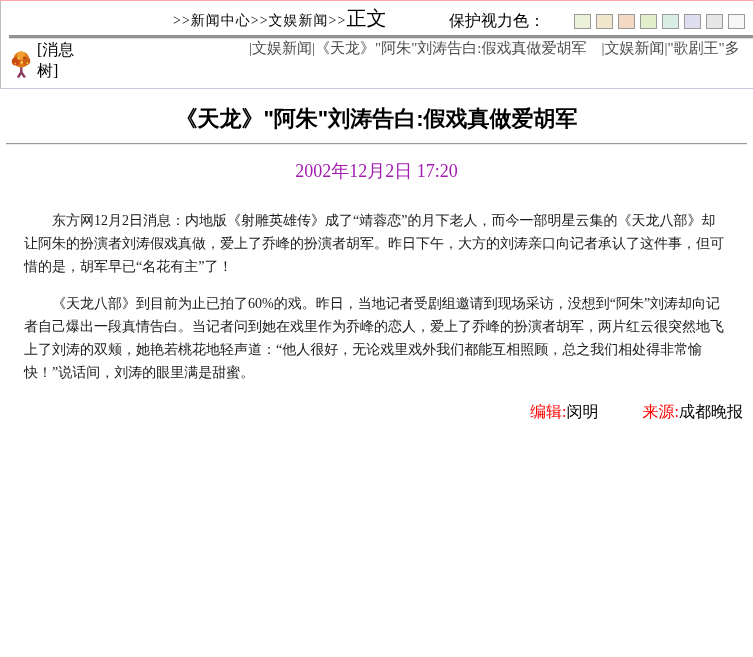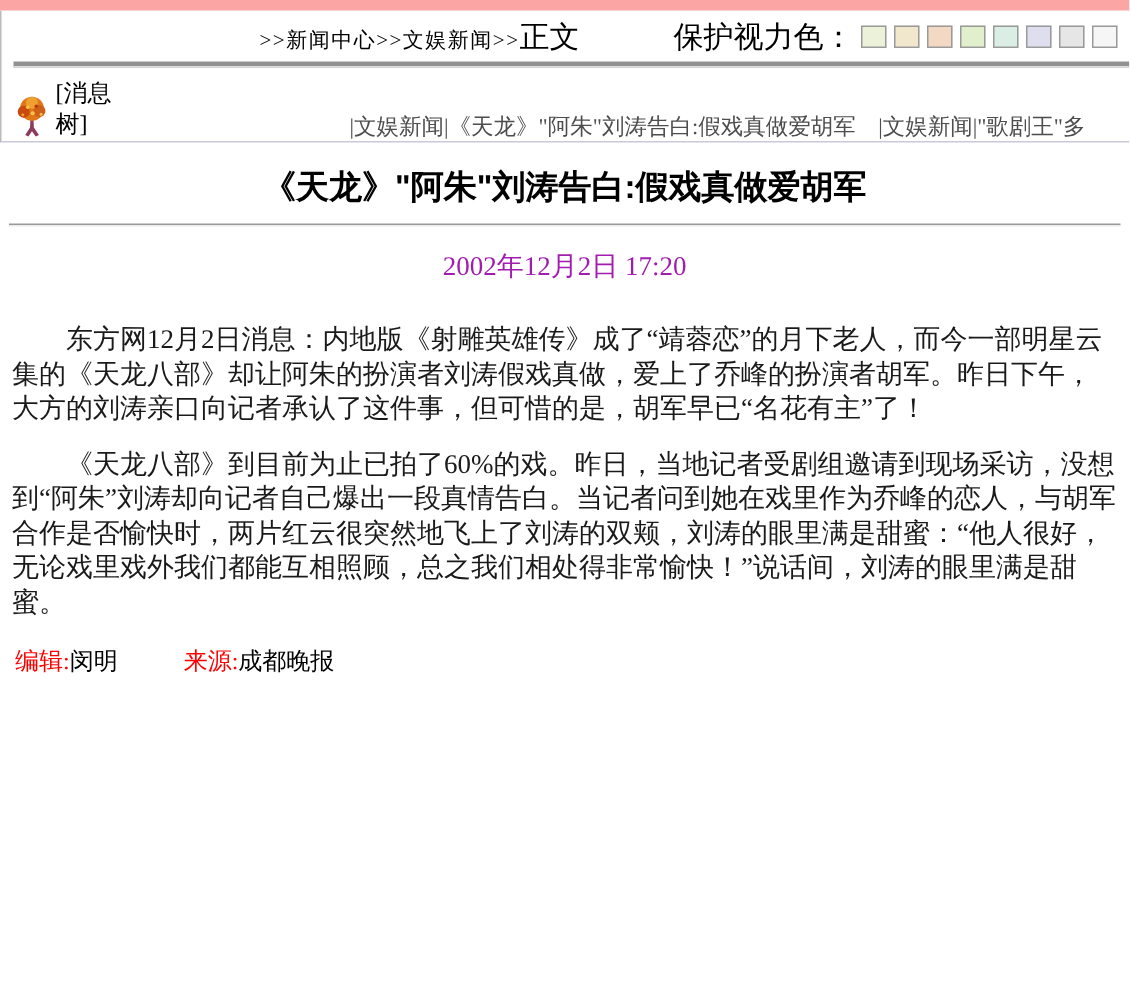--- a/index.html
+++ b/index.html
@@ -1,58 +1,59 @@
 <!DOCTYPE html>
 <html><head>
 <meta charset="utf-8">
 <style>
   html, body { margin:0; padding:0; background:#ffffff; }
   body { font-family:"Liberation Serif", serif; color:#1a1a1a; }
   .page {
     position:relative; width:753px; height:657px; margin:0 auto;
     background:#fff; overflow:hidden; box-sizing:border-box;
-    border-top:7px solid #fca5a5;
+    border-top:1px solid #fca5a5;
   }
   .head { border-left:1px solid #bbbbbb; }
   
   .topbar {
     display:flex; justify-content:space-between; align-items:flex-end;
     padding:4px 8px 3px 172px; font-size:14px; color:#000;
   }
   .breadcrumb { white-space:nowrap; }
   .bc-links { font-size:14px; letter-spacing:1px; cursor:pointer; }
   .bc-current { font-size:20px; }
-  .eye { display:flex; align-items:center; font-size:20px; white-space:nowrap; }
+  .eye { display:flex; align-items:center; font-size:16px; white-space:nowrap;gap:24px; }
   .swatches { display:inline-flex; align-items:center; }
   .swatch {
     display:inline-block; width:15px; height:13px;
     border:1px solid #9a9a9a; margin-left:5px; cursor:pointer;
   }
   
   .thickbar { height:3px; background:#919191; margin-left:8px; border-bottom:1px solid #dedede; }
   
   .tickerrow {
-    display:flex; align-items:flex-end; height:49px;
+    display:flex; align-items:flex-start; height:49px;
     border-bottom:1px solid #c9c9da;
+    gap:16px;
   }
   .msgtree { display:flex; align-items:flex-end; padding-left:8px; width:232px; box-sizing:border-box; cursor:pointer; }
   .tree-wrap { flex:0 0 auto; line-height:0; margin-right:3px; }
   .msgtext { display:inline-block; width:58px; font-size:16px; line-height:21px; color:#000; }
   .ticker { flex:1 1 auto; overflow:hidden; white-space:nowrap; font-size:15px; color:#4d4d4d; }
   
   .title {
     margin:15px 10px 9px; text-align:center;
     font-family:"Liberation Sans", sans-serif;
     font-size:22px; font-weight:bold; color:#000;
   }
   .titlerule { border:none; border-top:1px solid #9a9a9a; border-bottom:1px solid #ececec; margin:0 6px; height:0; }
   .date { margin-top:14px; text-align:center; font-size:18px; color:#a21caf; }
-  .body { margin:26px 8px 0; font-size:18px; line-height:23px; }
+  .body { margin:26px 24px 0; font-size:14px; line-height:23px; }
   .body p { margin:0 0 14px; text-indent:2em; }
-  .credits { margin-top:18px; padding-right:10px; text-align:left; font-size:16px; color:#000;padding-left:10px; }
+  .credits { margin-top:18px; padding-right:10px; text-align:right; font-size:16px; color:#000; }
   .red { color:#ff0000; }
   .src-label { margin-left:44px; }
 </style>
 </head>
 <body>
 
 <div class="page">
 
   <div class="head">
     <div class="topbar">
@@ -101,20 +102,20 @@
   </div>
 
   <h1 class="title">《天龙》"阿朱"刘涛告白:假戏真做爱胡军</h1>
 
   <hr class="titlerule">
 
   <div class="date">2002年12月2日 17:20</div>
 
   <div class="body">
       <p>东方网12月2日消息：内地版《射雕英雄传》成了“靖蓉恋”的月下老人，而今一部明星云集的《天龙八部》却让阿朱的扮演者刘涛假戏真做，爱上了乔峰的扮演者胡军。昨日下午，大方的刘涛亲口向记者承认了这件事，但可惜的是，胡军早已“名花有主”了！</p>
-      <p>《天龙八部》到目前为止已拍了60%的戏。昨日，当地记者受剧组邀请到现场采访，没想到“阿朱”刘涛却向记者自己爆出一段真情告白。当记者问到她在戏里作为乔峰的恋人，与胡军合作是否愉快时，两片红云很突然地飞上了刘涛的双颊，刘涛的眼里满是甜蜜：“他人很好，无论戏里戏外我们都能互相照顾，总之我们相处得非常愉快！”说话间，刘涛的眼里满是甜蜜。</p>
+      <p>《天龙八部》到目前为止已拍了60%的戏。昨日，当地记者受剧组邀请到现场采访，没想到“阿朱”刘涛却向记者自己爆出一段真情告白。当记者问到她在戏里作为乔峰的恋人，爱上了乔峰的扮演者胡军，两片红云很突然地飞上了刘涛的双颊，她艳若桃花地轻声道：“他人很好，无论戏里戏外我们都能互相照顾，总之我们相处得非常愉快！”说话间，刘涛的眼里满是甜蜜。</p>
     </div>
 
   <div class="credits">
     <span class="red">编辑:</span><span>闵明</span><span class="red src-label">来源:</span><span>成都晚报</span>
   </div>
 
 </div>
 
 </body></html>

